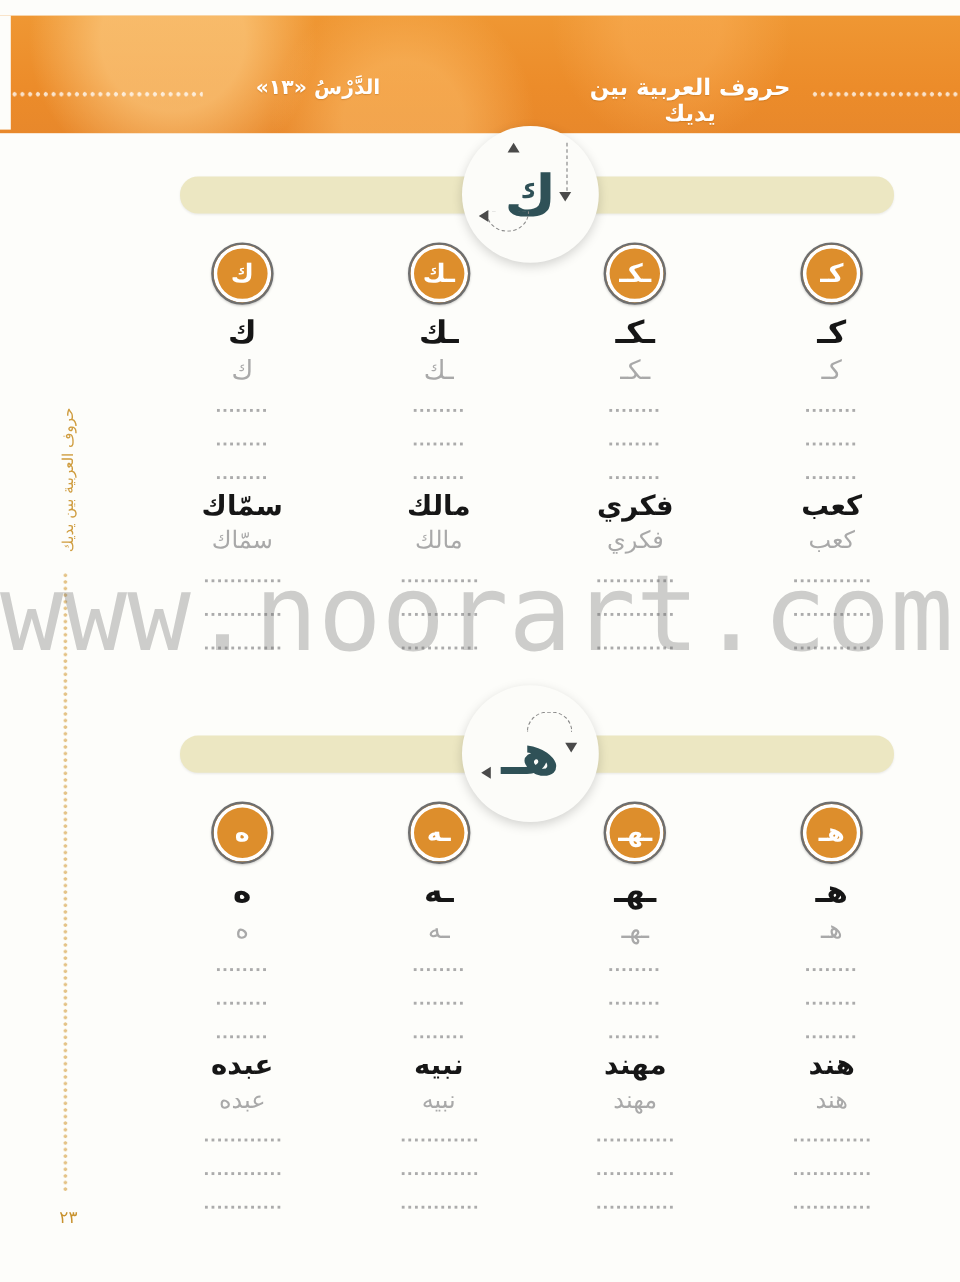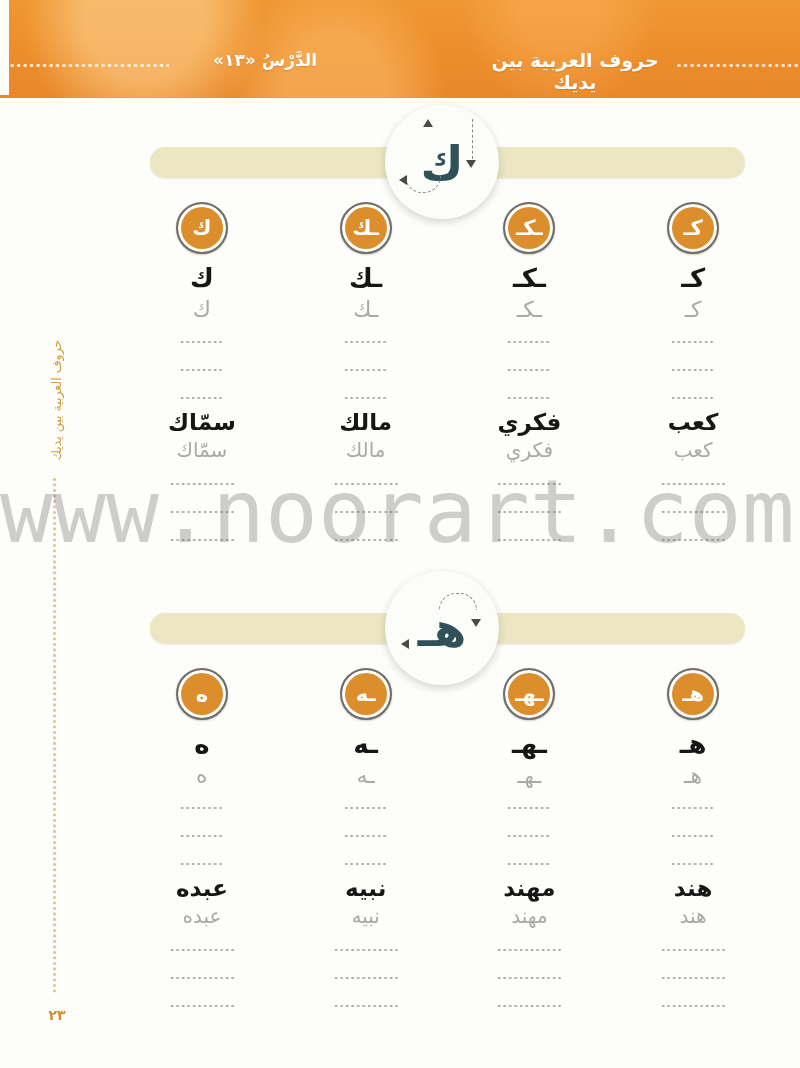--- a/index.html
+++ b/index.html
@@ -3,21 +3,21 @@
 <meta charset="utf-8">
 <style>
   html,body{margin:0;padding:0;}
   body{
     width:800px;height:1068px;position:relative;overflow:hidden;
     background:#fdfdfa;
     font-family:"DejaVu Sans", sans-serif;
   }
   
   .header{
-    position:absolute;left:0;top:0;width:800px;height:98px;
+    position:absolute;left:0;top:13px;width:800px;height:98px;
     background:
       radial-gradient(circle at 18% 20%, rgba(255,216,150,.55) 0 60px, rgba(255,216,150,0) 120px),
       radial-gradient(circle at 42% 90%, rgba(255,200,120,.45) 0 50px, rgba(255,200,120,0) 110px),
       radial-gradient(circle at 70% 10%, rgba(255,190,110,.35) 0 40px, rgba(255,190,110,0) 100px),
       linear-gradient(180deg,#ef9733 0%,#ec8c2a 60%,#e8882b 100%);
   }
   .header .edge-strip{position:absolute;left:0;top:0;width:9px;height:95px;background:#fdfdfa;}
   .chain{
     position:absolute;top:62px;height:7px;
     background-image:radial-gradient(circle at 3px 3.5px, rgba(255,255,255,.75) 1.6px, rgba(255,255,255,0) 1.9px);
@@ -41,21 +41,21 @@
     transform:rotate(-90deg);
     color:#cf9c3e;font-size:12.5px;text-align:center;direction:rtl;white-space:nowrap;
   }
   .side-dotline{
     position:absolute;left:53px;top:477px;width:3px;height:516px;
     background-image:radial-gradient(circle at 1.5px 2.5px, #e4c387 1.3px, rgba(228,195,135,0) 1.6px);
     background-size:3px 5.5px;background-repeat:repeat-y;
   }
   .page-number{
     position:absolute;left:42px;top:1007px;width:30px;
-    color:#c8922e;font-size:14px;font-weight:bold;text-align:center;
+    color:#c8922e;font-size:14px;font-weight:normal;text-align:center;
   }
   
   .watermark{
     position:absolute;left:0;top:468px;width:800px;
     font-family:"DejaVu Sans Mono", monospace;
     font-size:88px;line-height:1.0;letter-spacing:0;
     color:rgba(110,110,110,0.33);
     text-align:left;white-space:nowrap;z-index:60;pointer-events:none;
   }
   

